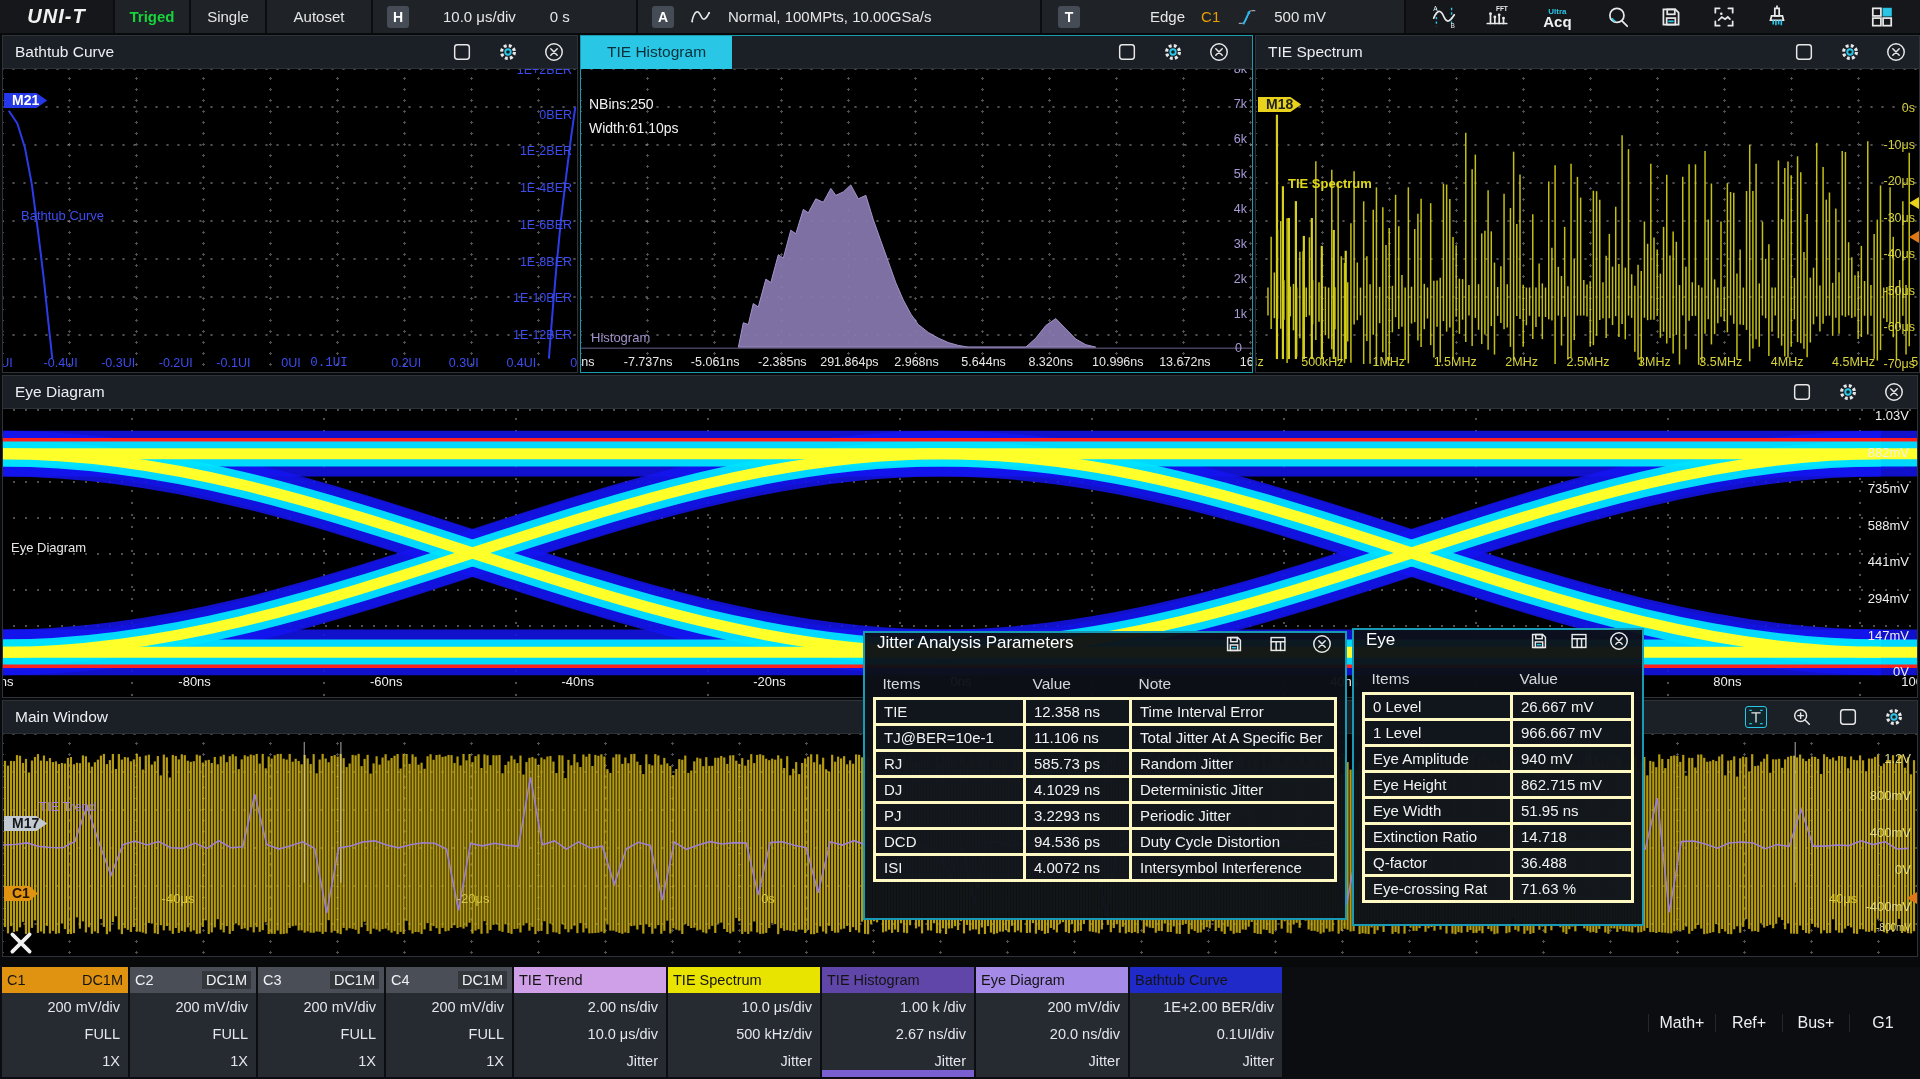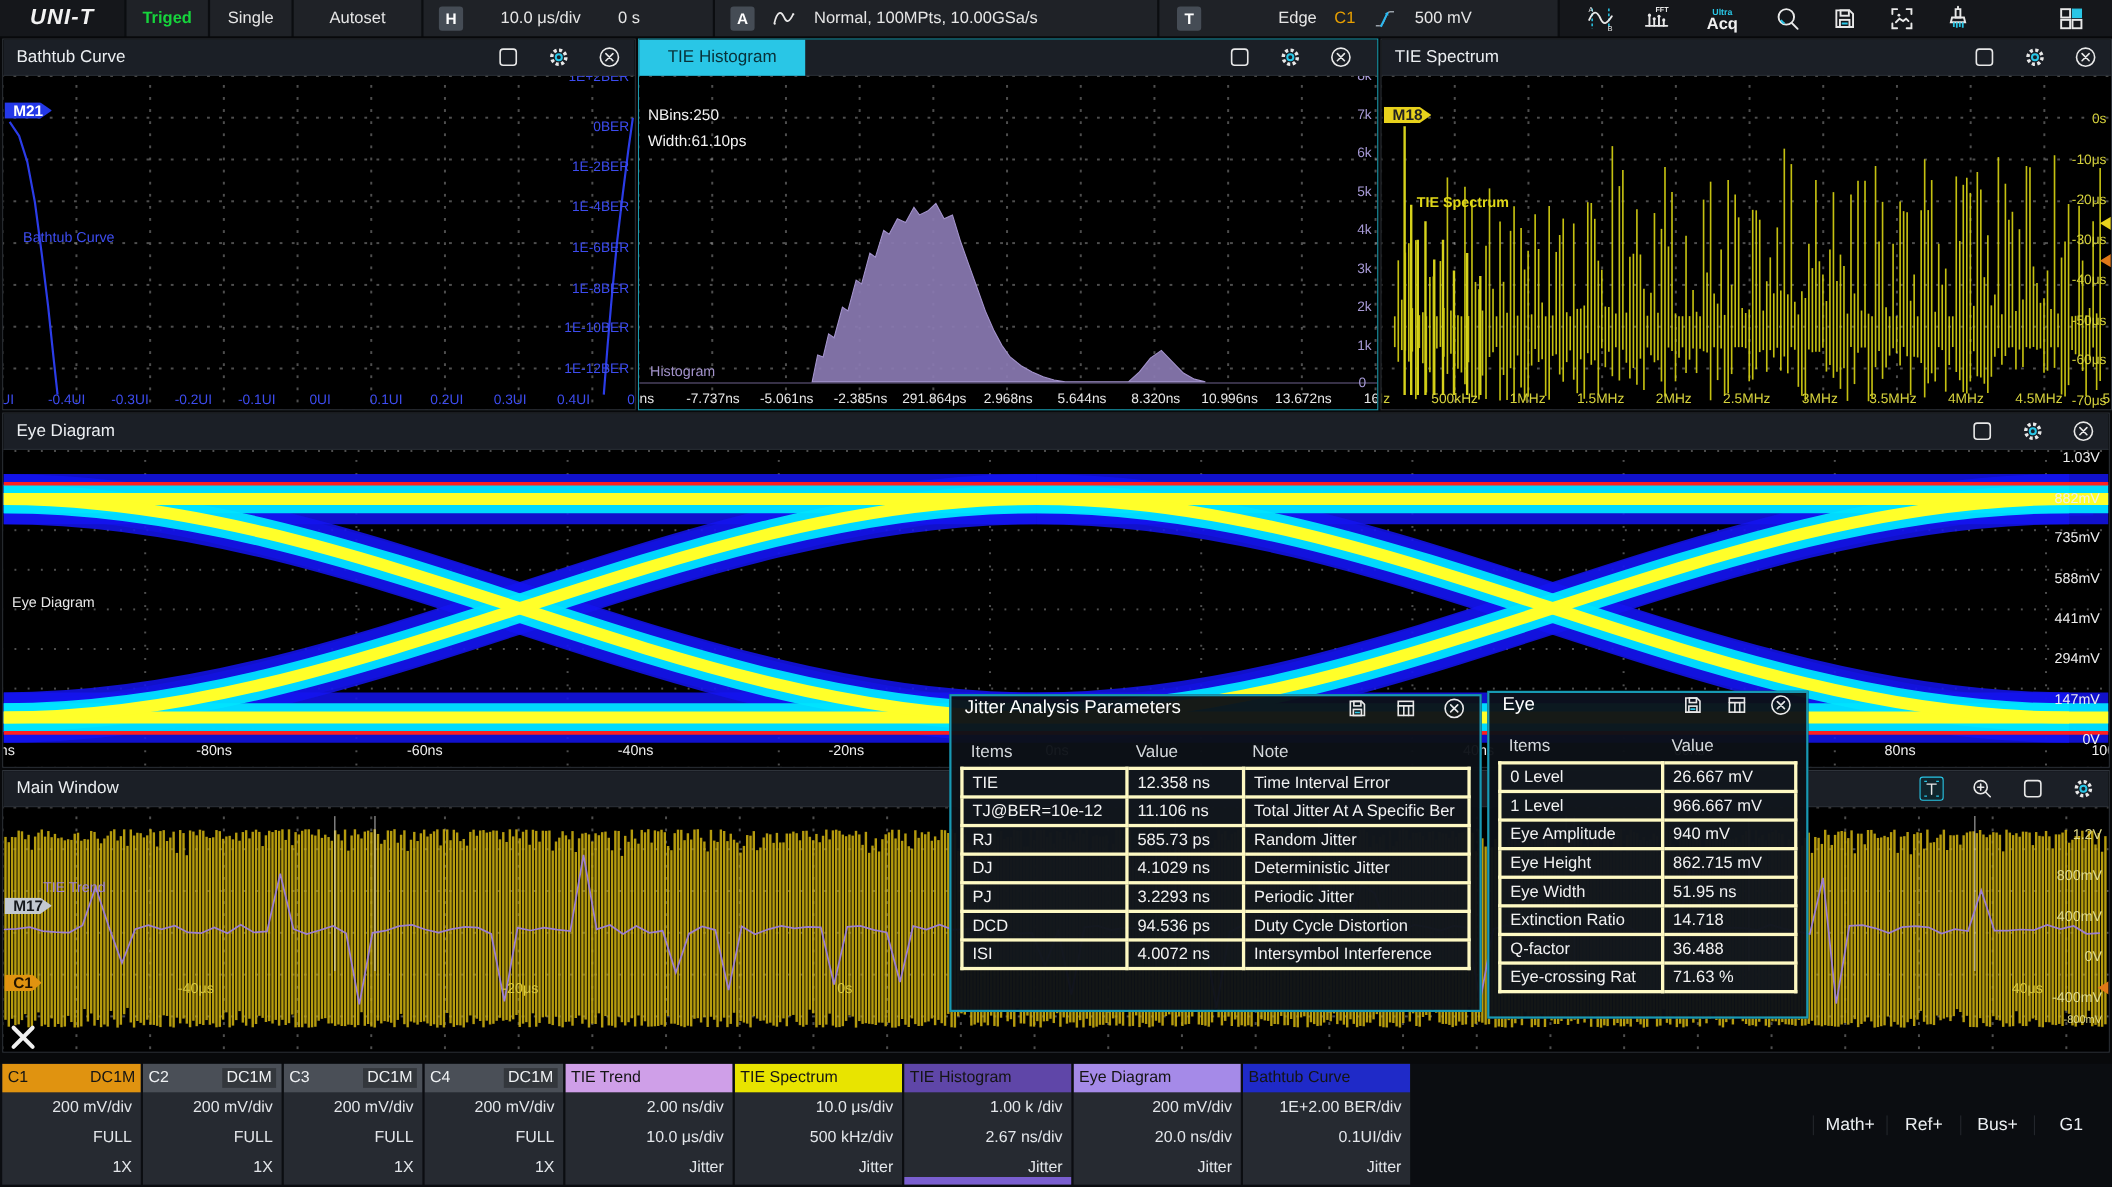--- a/index.html
+++ b/index.html
@@ -5,21 +5,21 @@
   html,body{margin:0;padding:0;background:#000;}
   #root{position:relative;width:1920px;height:1079px;background:#08090b;overflow:hidden;
         font-family:"Liberation Sans",sans-serif;color:#e6e6e6;}
   
   .toolbar{position:absolute;left:0;top:0;width:1920px;height:33px;background:#0b0d10;
            display:flex;align-items:stretch;gap:2px;}
   .tseg{background:#1f2227;display:flex;align-items:center;box-sizing:border-box;}
   .seg-logo{width:113px;justify-content:center;background:#15171b;font-weight:bold;
             font-style:italic;font-size:20px;letter-spacing:1px;color:#f2f2f2;}
   .seg-btn{width:74px;justify-content:center;font-size:15px;cursor:pointer;}
-  .seg-autoset{width:116px;}
+  .seg-autoset{width:104px;}
   .keycap{display:inline-flex;align-items:center;justify-content:center;width:22px;height:22px;
           background:#454c55;border-radius:3px;font-weight:bold;font-size:14px;color:#fff;}
   .seg-h{width:263px;gap:34px;padding:0 14px;font-size:15px;}
   .seg-a{width:402px;gap:16px;padding:0 14px;font-size:15px;}
   .seg-t{width:362px;gap:16px;padding:0 16px;font-size:15px;}
   .ticons{flex:1;display:flex;align-items:center;justify-content:space-evenly;background:#15171b;}
   .tbtn{width:30px;height:28px;display:flex;align-items:center;justify-content:center;cursor:pointer;}
   .tbtn svg{width:26px;height:26px;}
   .acqchip{display:flex;flex-direction:column;align-items:center;line-height:10px;}
   .acqchip .ultra{font-size:8px;color:#29c6e6;font-weight:bold;}
@@ -197,21 +197,21 @@
         <span class="plbl" style="right: 5px; top: 148.8px; color: rgb(61, 76, 240); transform: none;">1E-6BER</span>
         <span class="plbl" style="right: 5px; top: 185.5px; color: rgb(61, 76, 240); transform: none;">1E-8BER</span>
         <span class="plbl" style="right: 5px; top: 222.2px; color: rgb(61, 76, 240); transform: none;">1E-10BER</span>
         <span class="plbl" style="right: 5px; top: 258.9px; color: rgb(61, 76, 240); transform: none;">1E-12BER</span>
         <span class="plbl" style="left: 0px; top: 287px; color: rgb(61, 76, 240);">5UI</span>
         <span class="plbl" style="left: 57.6px; top: 287px; color: rgb(61, 76, 240);">-0.4UI</span>
         <span class="plbl" style="left: 115.2px; top: 287px; color: rgb(61, 76, 240);">-0.3UI</span>
         <span class="plbl" style="left: 172.8px; top: 287px; color: rgb(61, 76, 240);">-0.2UI</span>
         <span class="plbl" style="left: 230.4px; top: 287px; color: rgb(61, 76, 240);">-0.1UI</span>
         <span class="plbl" style="left: 288px; top: 287px; color: rgb(61, 76, 240);">0UI</span>
-        <span class="plbl" style="left: 348px; top: 287px; color: rgb(61, 76, 240);">0.1UI</span>
+        <span class="plbl" style="left: 326px; top: 287px; color: rgb(61, 76, 240); font-family: Liberation Mono, monospace;">0.1UI</span>
         <span class="plbl" style="left: 403.2px; top: 287px; color: rgb(61, 76, 240);">0.2UI</span>
         <span class="plbl" style="left: 460.8px; top: 287px; color: rgb(61, 76, 240);">0.3UI</span>
         <span class="plbl" style="left: 518.4px; top: 287px; color: rgb(61, 76, 240);">0.4UI</span>
         <span class="plbl" style="left: 576px; top: 287px; color: rgb(61, 76, 240);">0.5</span>
         <span class="plbl" style="left: 18px; top: 140px; color: rgb(61, 76, 240); transform: none; font-size: 13px;">Bathtub Curve</span>
         <span class="mtag" style="left: 1px; top: 24px; background: rgb(36, 56, 232); color: rgb(255, 255, 255);">M21</span>
       </div>
   </section>
 
   <section class="panel" id="p-hist" style="left:580px;top:35px;width:673px;height:338px;border-color:#1a9cb0;">
@@ -1313,21 +1313,21 @@
             <th>Note</th>
           </tr>
         </thead>
         <tbody>
           <tr>
             <td>TIE</td>
             <td>12.358 ns</td>
             <td>Time Interval Error</td>
           </tr>
           <tr>
-            <td>TJ@BER=10e-12</td>
+            <td>TJ@BER=10e-1</td>
             <td>11.106 ns</td>
             <td>Total Jitter At A Specific Ber</td>
           </tr>
           <tr>
             <td>RJ</td>
             <td>585.73 ps</td>
             <td>Random Jitter</td>
           </tr>
           <tr>
             <td>DJ</td>

